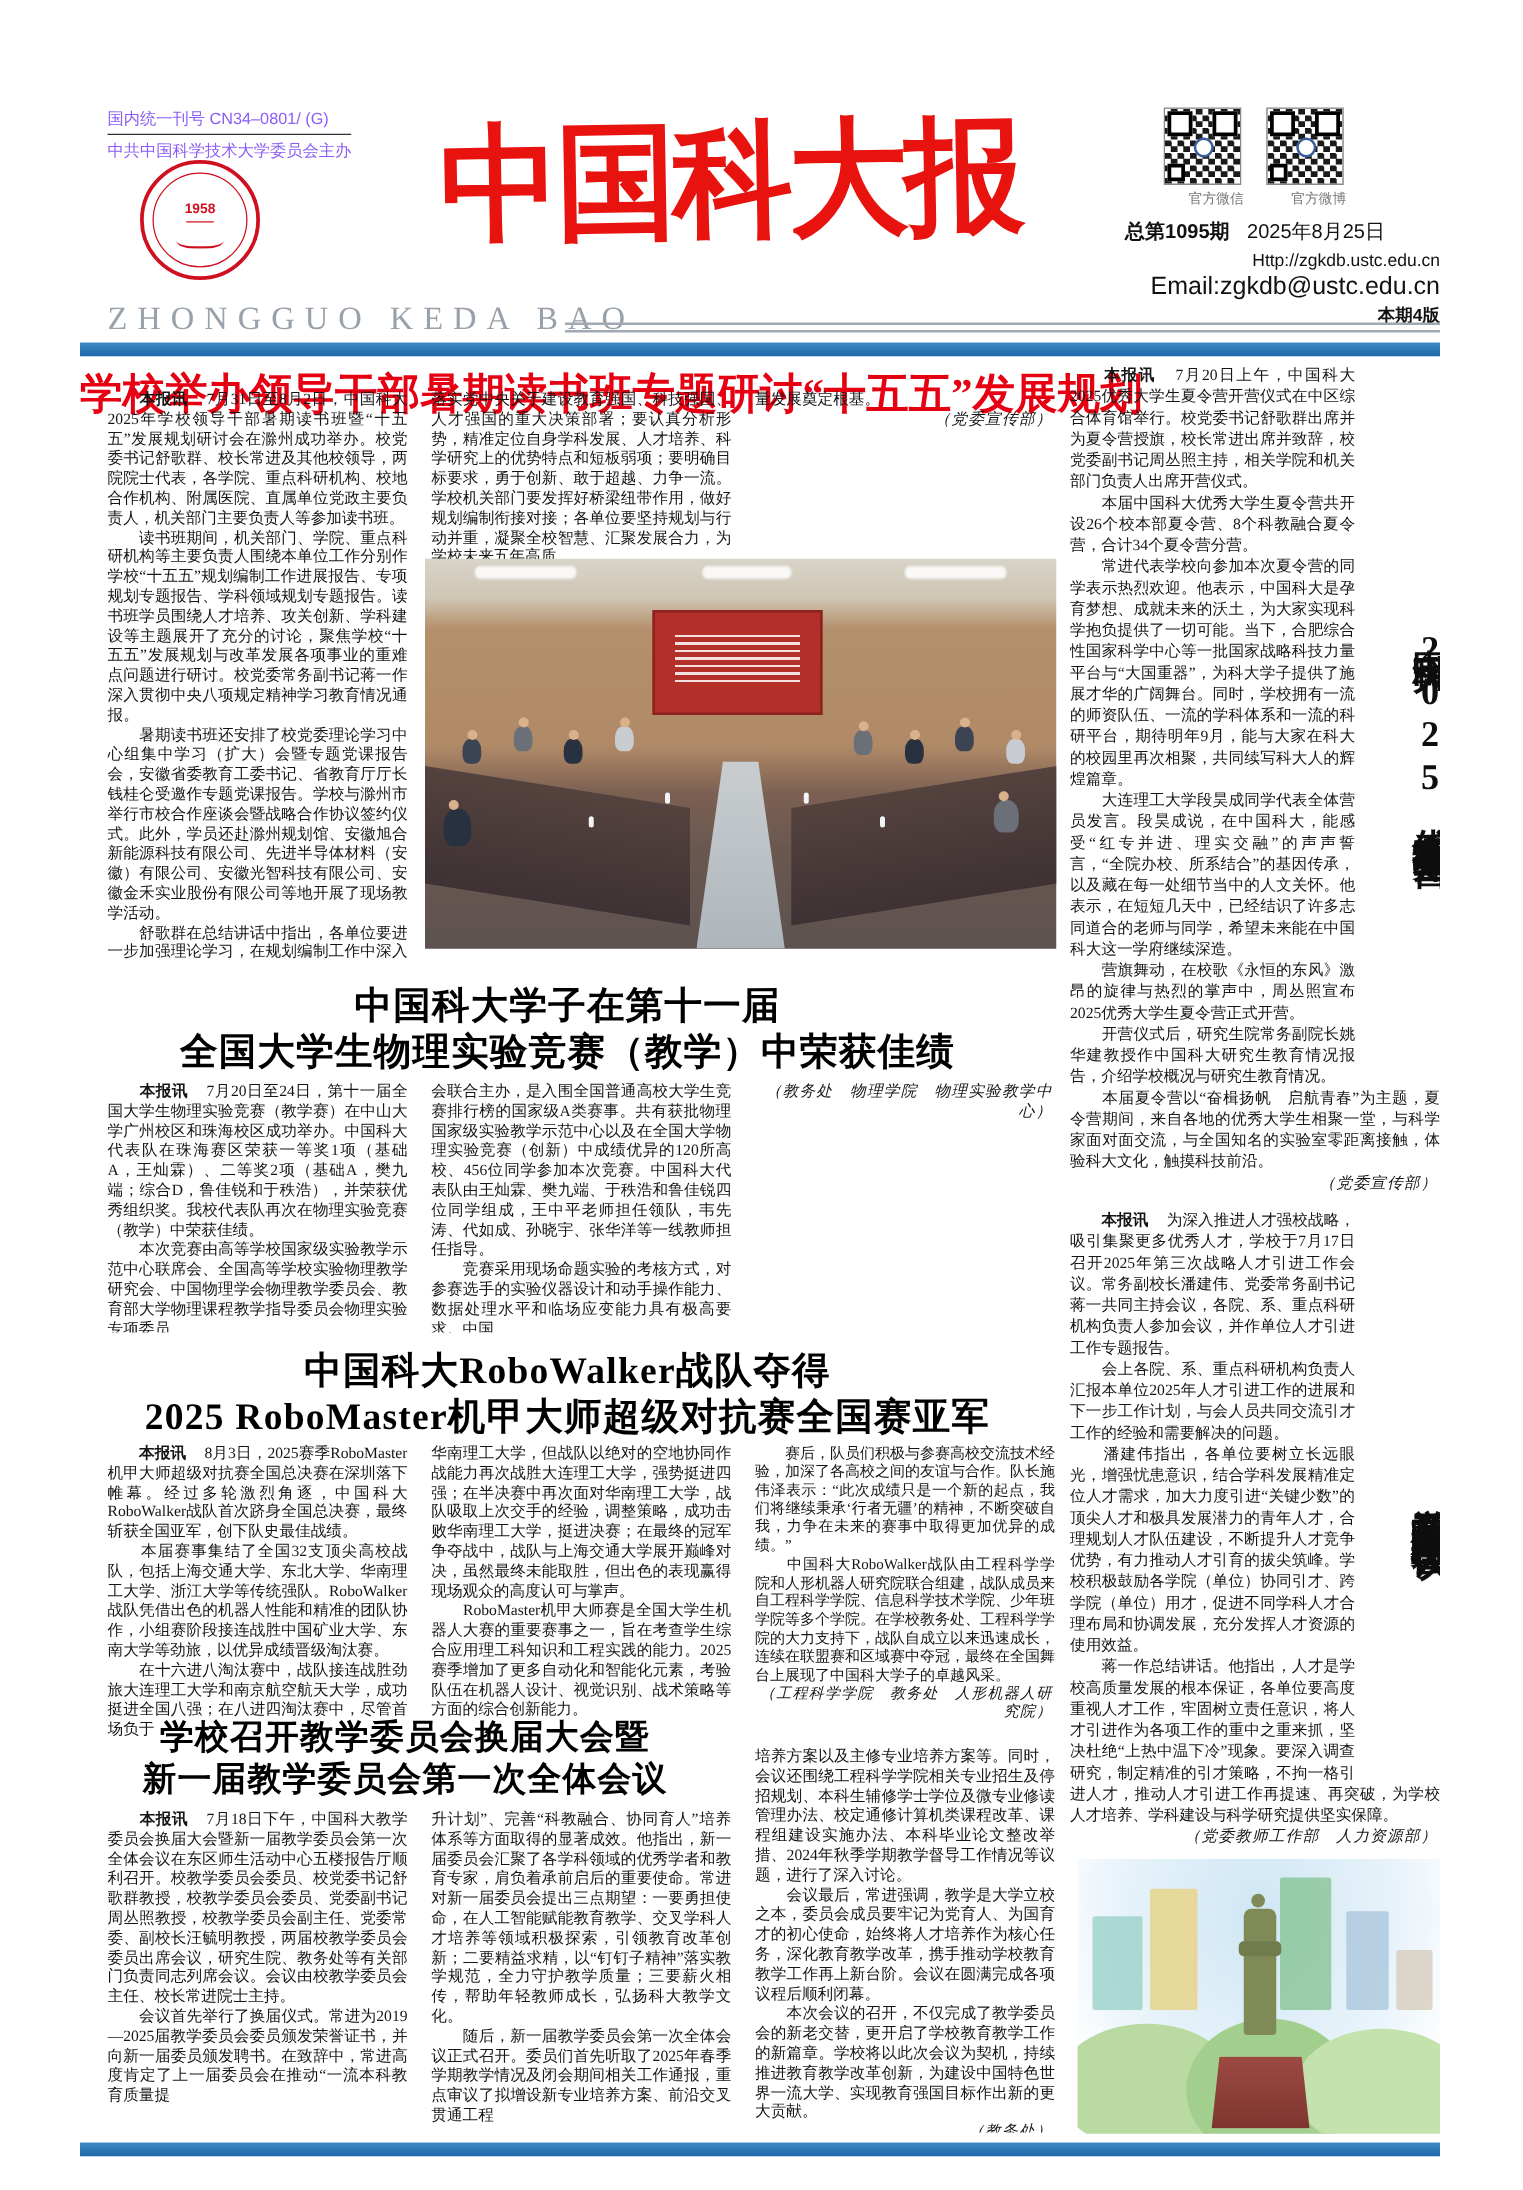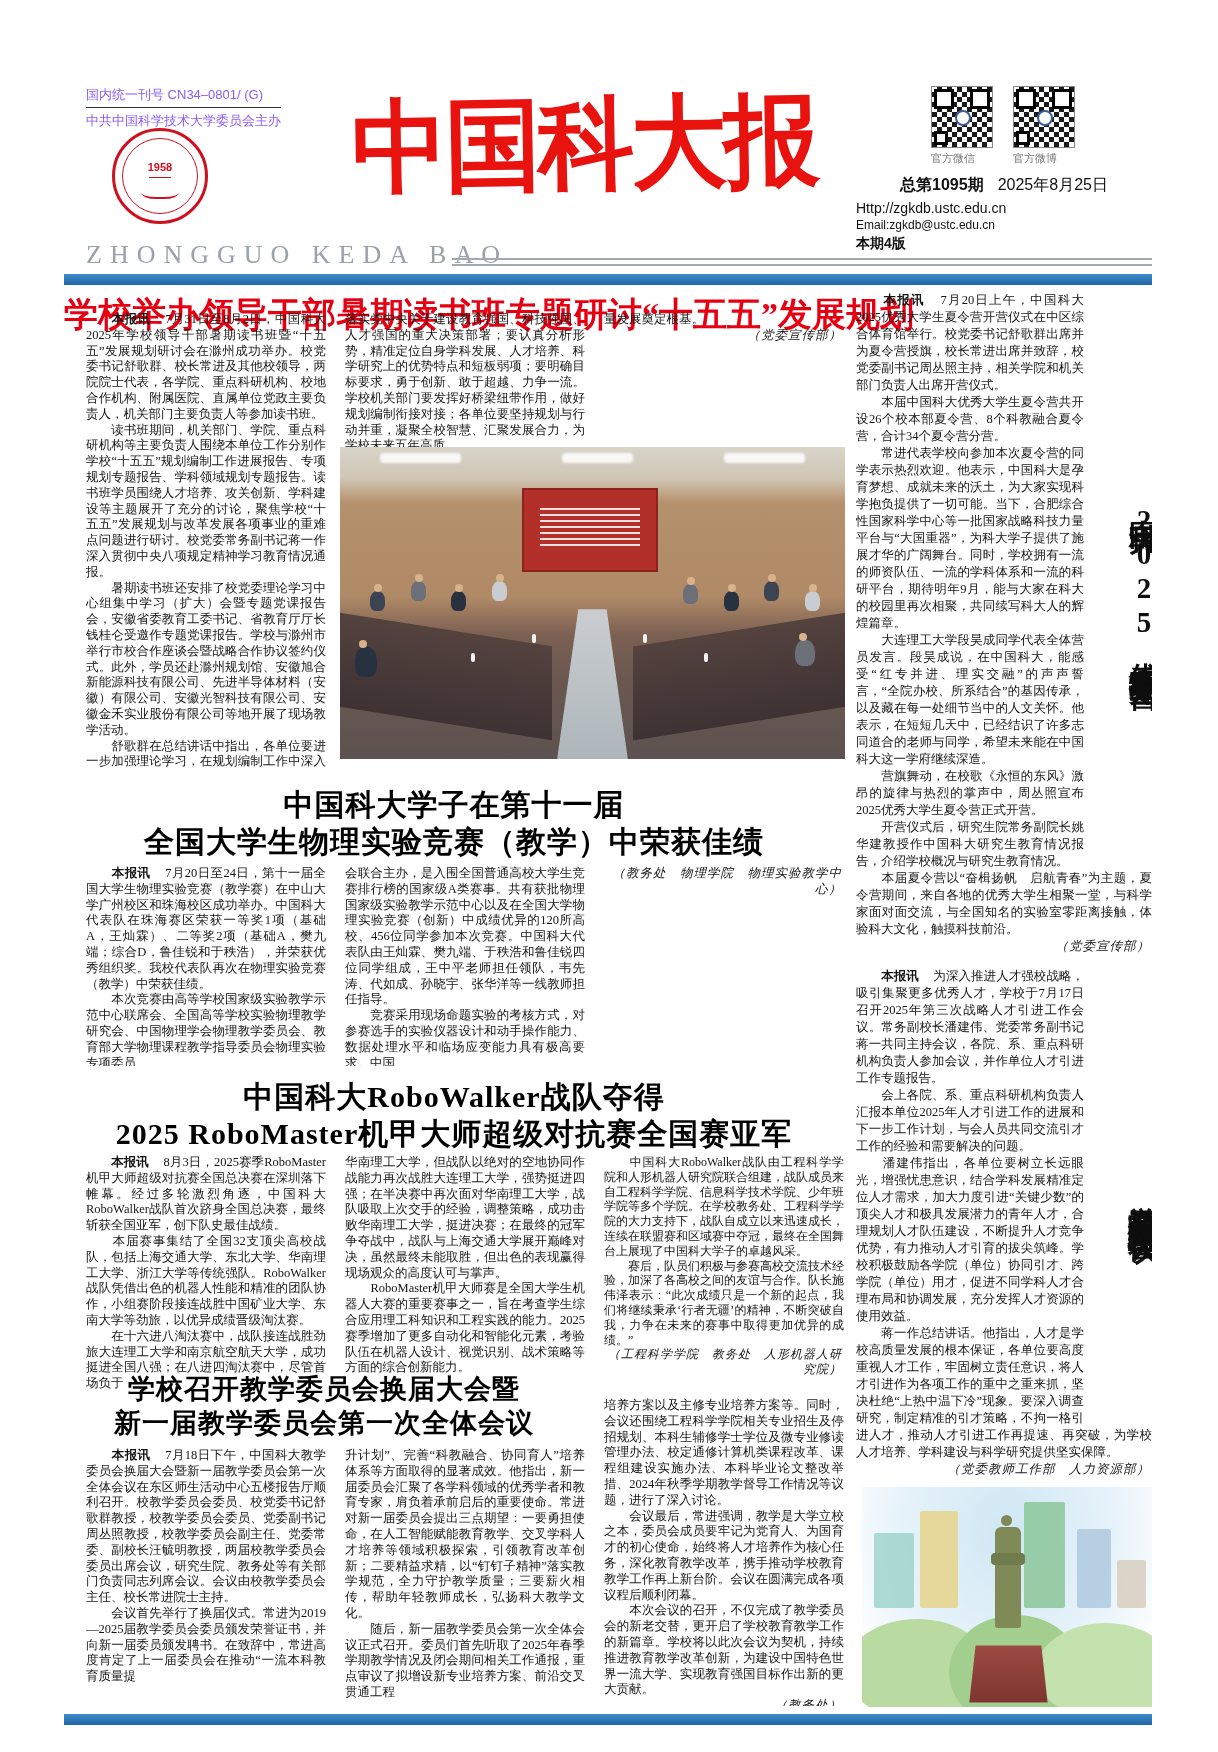--- a/index.html
+++ b/index.html
@@ -18,36 +18,36 @@
   .logo .yr{position:absolute;left:0;right:0;top:30px;text-align:center;font-size:11px;color:#cf1020;
             font-family:"Liberation Sans",sans-serif;font-weight:bold;}
   .logo .book{position:absolute;left:26px;right:26px;top:52px;height:14px;border-bottom:2px solid #cf1020;
               border-radius:0 0 40% 40%;}
   .logo .book:before{content:"";position:absolute;left:8px;right:8px;top:-6px;border-top:1.5px solid #cf1020;}
 
   .masthead{position:absolute;left:352px;top:70px;width:500px;height:160px;color:#e8120e;
             font-size:96px;line-height:150px;font-weight:900;letter-spacing:-3px;white-space:nowrap;
             transform:rotate(-1deg) scaleY(1.06);font-family:"Liberation Serif","DejaVu Serif",serif;}
 
-  .hdr-right{position:absolute;left:856px;top:86px;width:296px;text-align:left;
+  .hdr-right{position:absolute;left:856px;top:86px;width:296px;text-align:right;
              font-family:"Liberation Sans","DejaVu Sans",sans-serif;}
   .qr-row{display:flex;justify-content:center;gap:18px;}
   .qr-wrap{width:64px;}
   .qr{width:62px;height:62px;background:repeating-conic-gradient(#1a1a1a 0% 25%,#fff 0% 50%) 0 0/10px 10px;
       position:relative;border:1px solid #888;box-sizing:border-box;}
   .qr:before,.qr:after{content:"";position:absolute;width:14px;height:14px;border:3px solid #000;background:#fff;}
   .qr:before{left:2px;top:2px;} .qr:after{right:2px;top:2px;}
   .qr .fz{position:absolute;left:2px;bottom:2px;width:14px;height:14px;border:3px solid #000;background:#fff;box-sizing:border-box;}
   .qr .ctr{position:absolute;left:23px;top:23px;width:16px;height:16px;background:#fff;border:2px solid #3a5d9c;
            border-radius:50%;box-sizing:border-box;}
   .qr-label{font-size:11px;color:#777;margin-top:3px;}
   .issue-line{margin-top:9px;font-size:16px;color:#111;display:flex;justify-content:center;gap:14px;}
   .issue-line .no{font-weight:bold;}
   .hdr-url{font-size:14px;color:#111;margin-top:4px;}
-  .hdr-email{font-size:12px;color:#111;margin-top:2px;}
+  .hdr-email{font-size:20px;color:#111;margin-top:2px;}
   .hdr-edition{font-size:14px;color:#111;font-weight:bold;margin-top:3px;}
 
   .pinyin{position:absolute;left:86px;top:240px;font-size:26px;letter-spacing:8px;color:#99a1ab;
           font-family:"Liberation Serif",serif;}
   .dbl-line{position:absolute;left:452px;top:258px;width:700px;height:4px;
             border-top:2.5px solid #a0a8b1;border-bottom:2.5px solid #a0a8b1;}
   .bar{position:absolute;left:64px;width:1088px;height:11px;
        background:linear-gradient(#3f8cc9,#1d66a7);}
   .bar.top{top:274px;} .bar.bottom{top:1714px;}
 
@@ -225,22 +225,22 @@
       <div class="tcol">
         <p>　　<b class="lead">本报讯</b>　8月3日，2025赛季RoboMaster机甲大师超级对抗赛全国总决赛在深圳落下帷幕。经过多轮激烈角逐，中国科大RoboWalker战队首次跻身全国总决赛，最终斩获全国亚军，创下队史最佳战绩。</p>
         <p>　　本届赛事集结了全国32支顶尖高校战队，包括上海交通大学、东北大学、华南理工大学、浙江大学等传统强队。RoboWalker战队凭借出色的机器人性能和精准的团队协作，小组赛阶段接连战胜中国矿业大学、东南大学等劲旅，以优异成绩晋级淘汰赛。</p>
         <p>　　在十六进八淘汰赛中，战队接连战胜劲旅大连理工大学和南京航空航天大学，成功挺进全国八强；在八进四淘汰赛中，尽管首场负于</p>
       </div>
       <div class="tcol">
         <p>华南理工大学，但战队以绝对的空地协同作战能力再次战胜大连理工大学，强势挺进四强；在半决赛中再次面对华南理工大学，战队吸取上次交手的经验，调整策略，成功击败华南理工大学，挺进决赛；在最终的冠军争夺战中，战队与上海交通大学展开巅峰对决，虽然最终未能取胜，但出色的表现赢得现场观众的高度认可与掌声。</p>
         <p>　　RoboMaster机甲大师赛是全国大学生机器人大赛的重要赛事之一，旨在考查学生综合应用理工科知识和工程实践的能力。2025赛季增加了更多自动化和智能化元素，考验队伍在机器人设计、视觉识别、战术策略等方面的综合创新能力。</p>
       </div>
       <div class="tcol">
+        <p>　　赛后，队员们积极与参赛高校交流技术经验，加深了各高校之间的友谊与合作。队长施伟泽表示：“此次成绩只是一个新的起点，我们将继续秉承‘行者无疆’的精神，不断突破自我，力争在未来的赛事中取得更加优异的成绩。”</p>
         <p>　　中国科大RoboWalker战队由工程科学学院和人形机器人研究院联合组建，战队成员来自工程科学学院、信息科学技术学院、少年班学院等多个学院。在学校教务处、工程科学学院的大力支持下，战队自成立以来迅速成长，连续在联盟赛和区域赛中夺冠，最终在全国舞台上展现了中国科大学子的卓越风采。</p>
-        <p>　　赛后，队员们积极与参赛高校交流技术经验，加深了各高校之间的友谊与合作。队长施伟泽表示：“此次成绩只是一个新的起点，我们将继续秉承‘行者无疆’的精神，不断突破自我，力争在未来的赛事中取得更加优异的成绩。”</p>
         <p class="byline">（工程科学学院　教务处　人形机器人研究院）</p>
       </div>
     </div>
 
   <div class="art-head a4h" style="left:64px;top:1372px;width:520px;">
     <div class="hl">学校召开教学委员会换届大会暨</div>
     <div class="hl">新一届教学委员会第一次全体会议</div>
   </div>
   <div class="cols" style="left:86px;top:1448px;width:499px;height:256px;">
       <div class="tcol">

